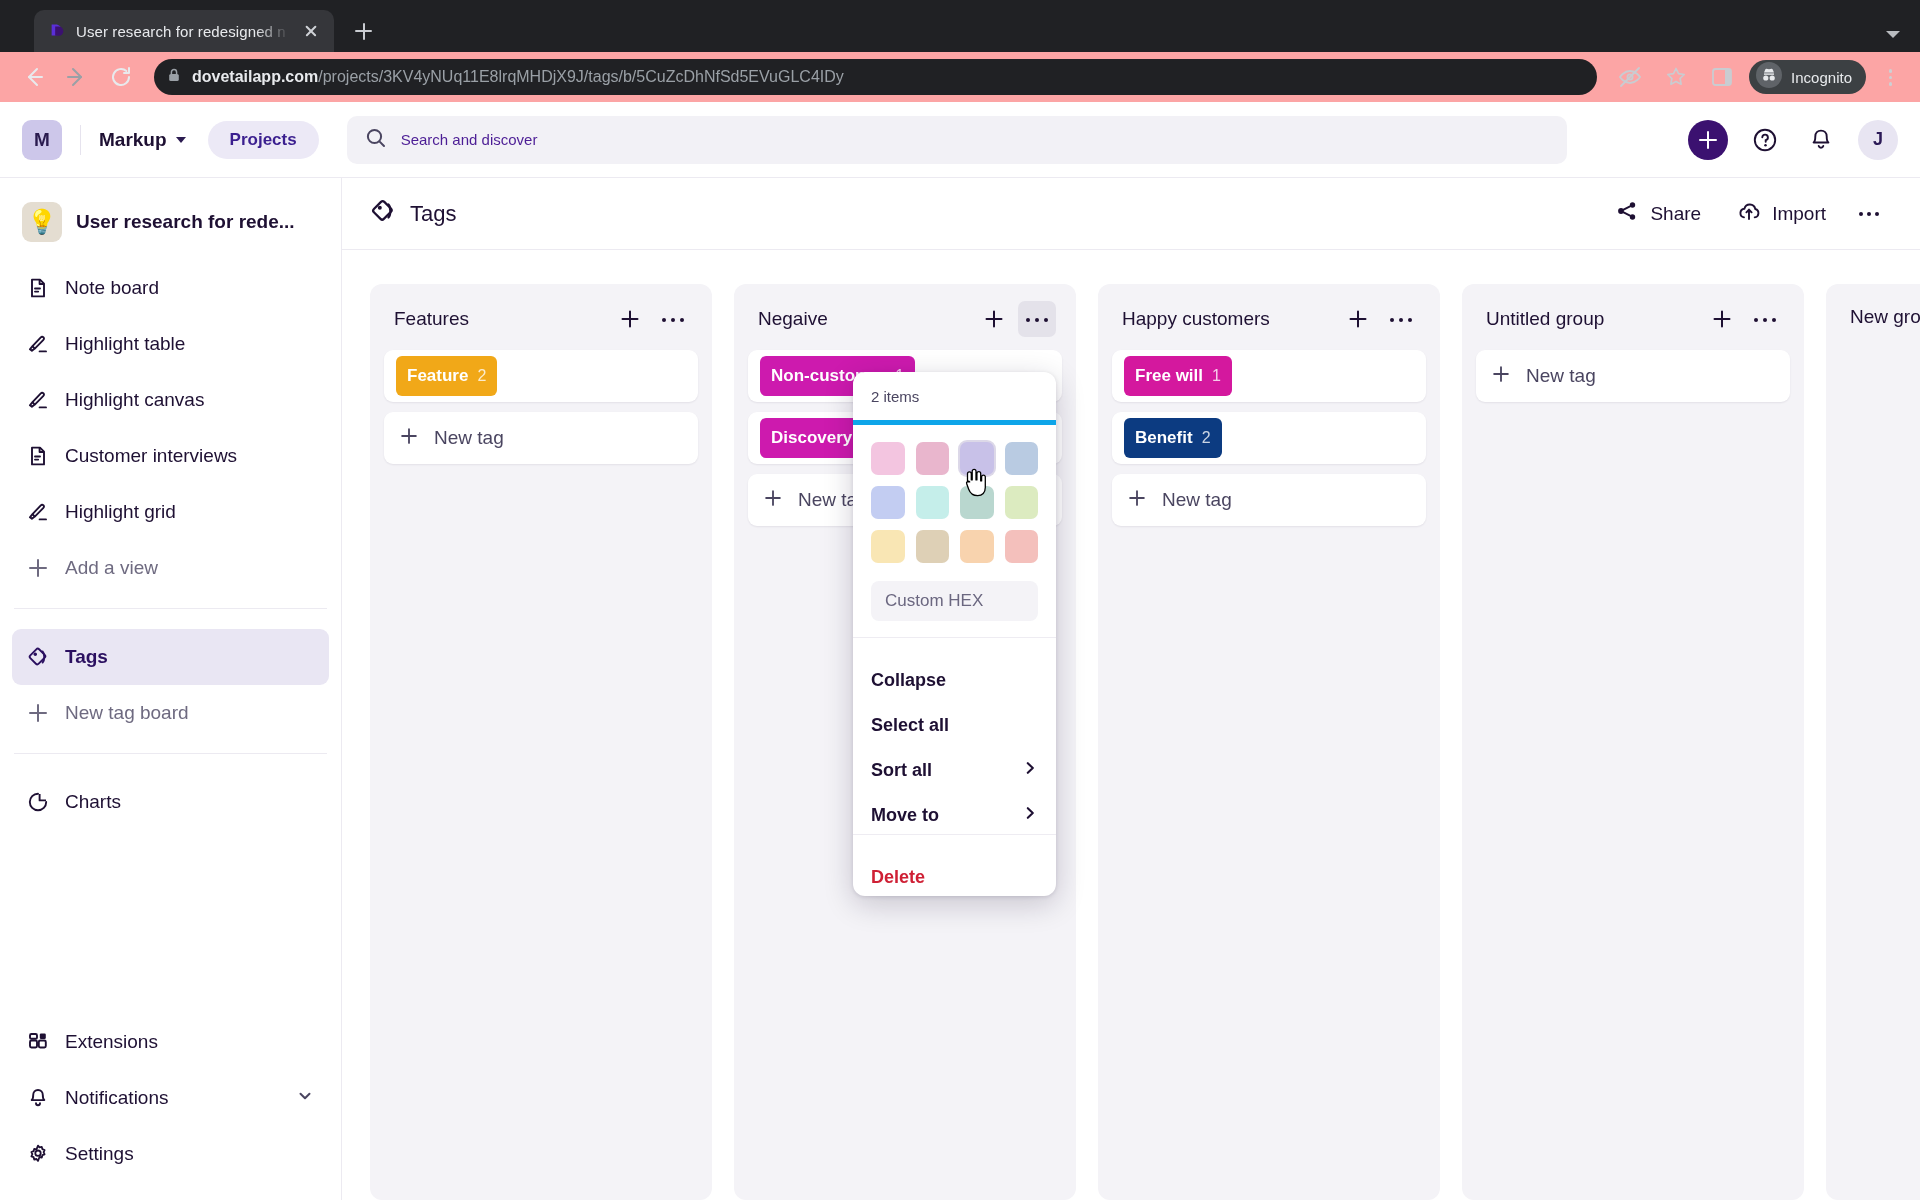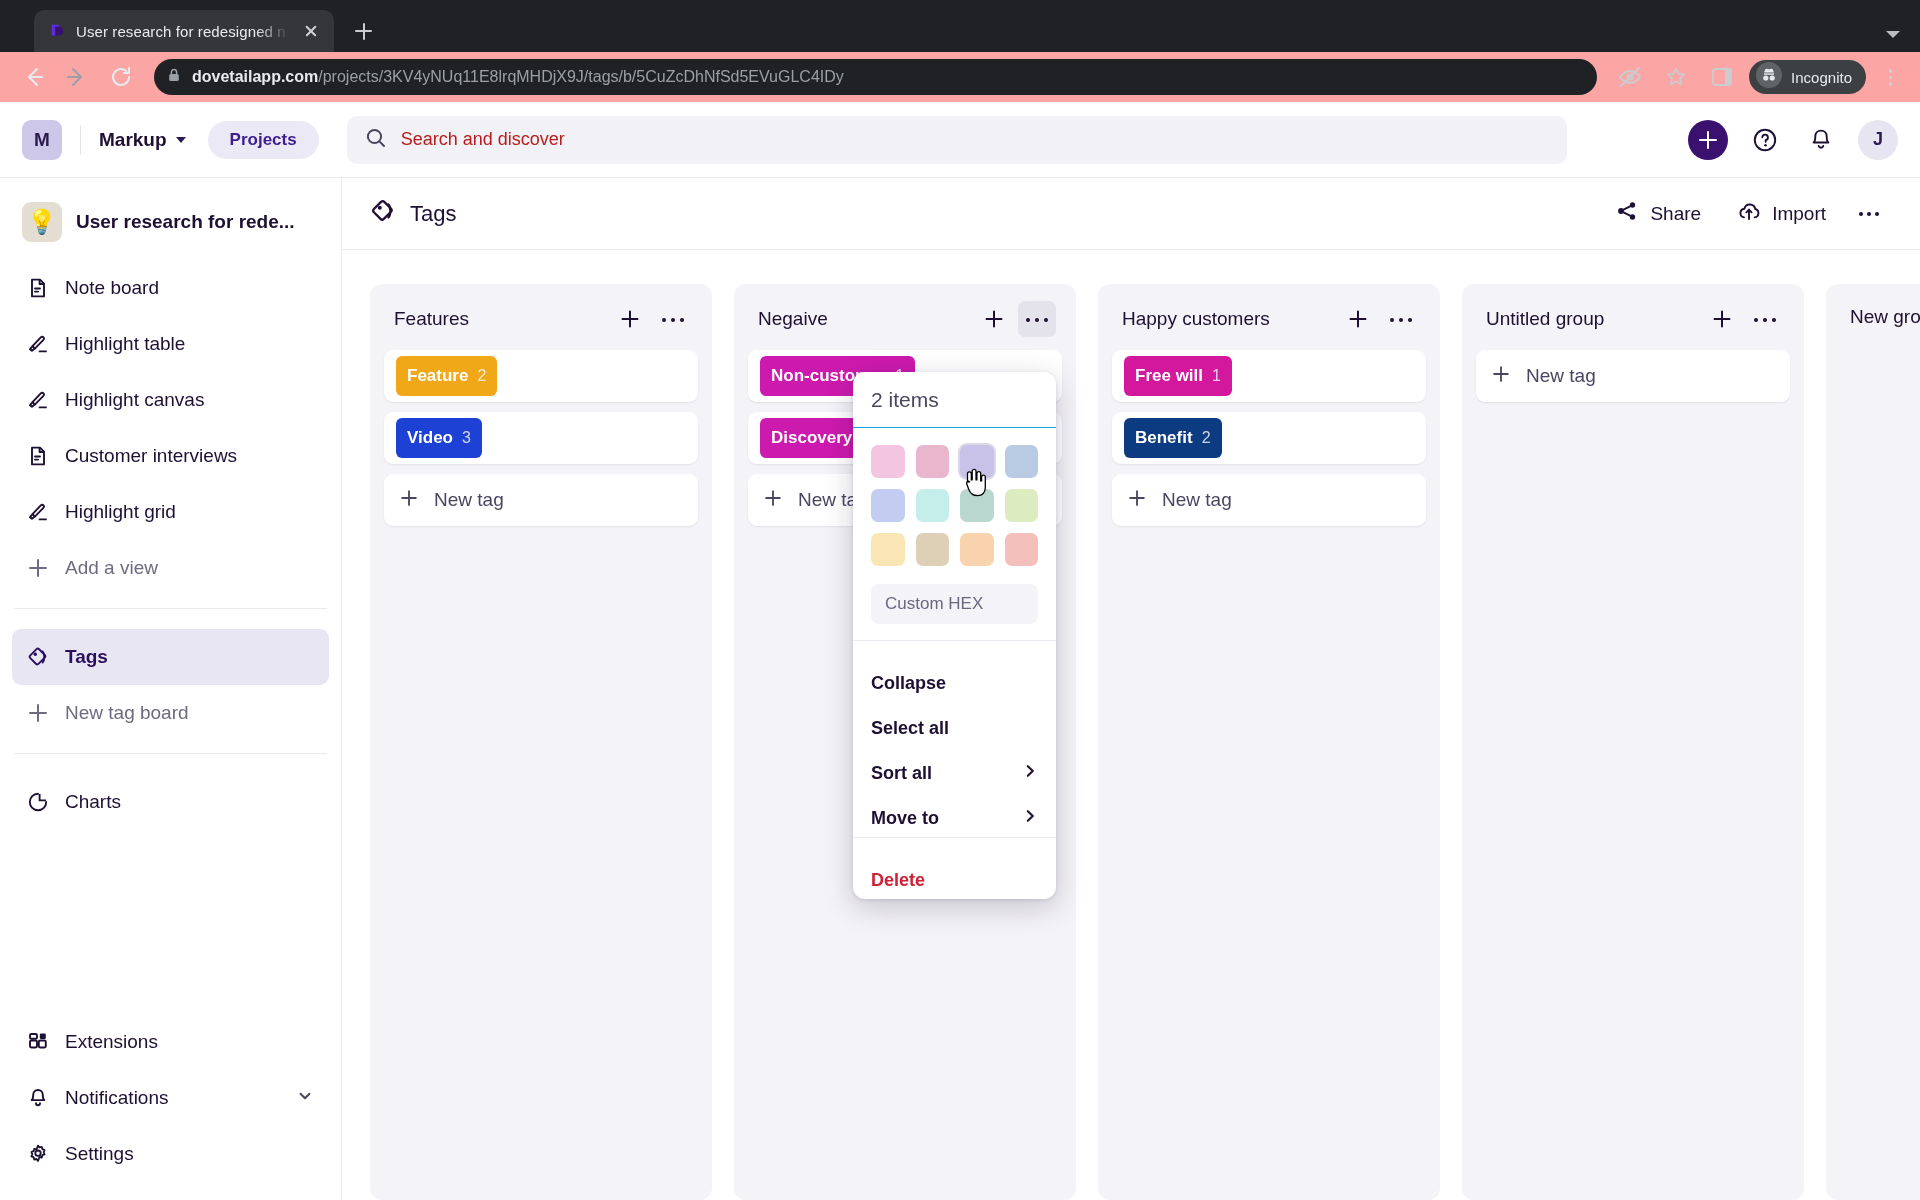--- a/index.html
+++ b/index.html
@@ -99,21 +99,21 @@
   .projects-pill {
     margin-left: 22px; height: 38px; display: flex; align-items: center;
     background: #ece9f6; border-radius: 19px; padding: 0 22px;
     font-size: 17px; font-weight: 700; color: #3b1f8f; cursor: pointer;
   }
   .searchbar {
     margin-left: 28px; flex: 1; max-width: 1220px; height: 48px;
     background: #f2f1f6; border-radius: 10px; display: flex; align-items: center;
     gap: 14px; padding: 0 18px; cursor: text;
   }
-  .searchbar .ph { color: #b91c1c; font-size: 18px; }
+  .searchbar .ph { color: #4c1d95; font-size: 15px; }
   .appbar-right { margin-left: auto; display: flex; align-items: center; gap: 18px; }
   .add-fab {
     width: 40px; height: 40px; border-radius: 50%; background: #3b1170;
     position: relative; cursor: pointer;
   }
   .add-fab::before, .add-fab::after { content:""; position:absolute; background:#fff; border-radius:2px; }
   .add-fab::before { left: 11px; top: 19px; width: 18px; height: 2.4px; }
   .add-fab::after  { left: 18.8px; top: 11px; width: 2.4px; height: 18px; }
   .icon-btn { width: 38px; height: 38px; display:flex; align-items:center; justify-content:center; cursor: pointer; }
   .user-avatar {
@@ -223,22 +223,22 @@
   .newgroup-label { font-size: 19px; color: #1e1033; padding: 8px 10px; white-space: nowrap; }
 
   
   .ctx-menu {
     position: absolute; left: 853px; top: 372px; width: 203px;
     background: #fff; border-radius: 12px;
     box-shadow: 0 8px 30px rgba(22,12,45,.20), 0 1px 4px rgba(22,12,45,.12);
     z-index: 50; overflow: hidden;
   }
   .ctx-count {
-    font-size: 21px; color: #4a4560; padding: 16px 6px 15px 18px;
-    border-bottom: 1px solid #0ea5e9;
+    font-size: 15px; color: #4a4560; padding: 16px 6px 15px 18px;
+    border-bottom: 5px solid #0ea5e9;
   }
   .swatch-grid {
     display: grid; grid-template-columns: repeat(4, 1fr); gap: 11px;
     padding: 17px 18px 13px 18px;
   }
   .swatch { height: 33px; border-radius: 7px; cursor: pointer; position: relative; }
   .swatch.hovered { box-shadow: 0 0 0 2px rgba(80,60,140,.20); }
   .hex-input {
     margin: 5px 18px 16px 18px; height: 40px; border-radius: 8px; background: #f4f3f7;
     display: flex; align-items: center; padding: 0 14px; font-size: 17px; color: #6b6780;
@@ -591,26 +591,20 @@
                   <i></i>
                   <i></i>
                 </span>
             </div>
             <div class="tag-card">
               <span class="tag-chip" style="background:#f1a818">
                 <span>Feature</span>
                 <span class="cnt">2</span>
               </span>
             </div>
-            <div class="tag-card">
-              <span class="tag-chip" style="background:#1d41d4">
-                <span>Video</span>
-                <span class="cnt">3</span>
-              </span>
-            </div>
             <div class="newtag-card">
               <span>
                 <svg width="22" height="22" viewBox="0 0 24 24">
                     <path d="M12 4.5v15M4.5 12h15" stroke="#4a4560" stroke-width="2" stroke-linecap="round"></path>
                   </svg>
               </span>
               <span>New tag</span>
             </div>
           </div>
 

